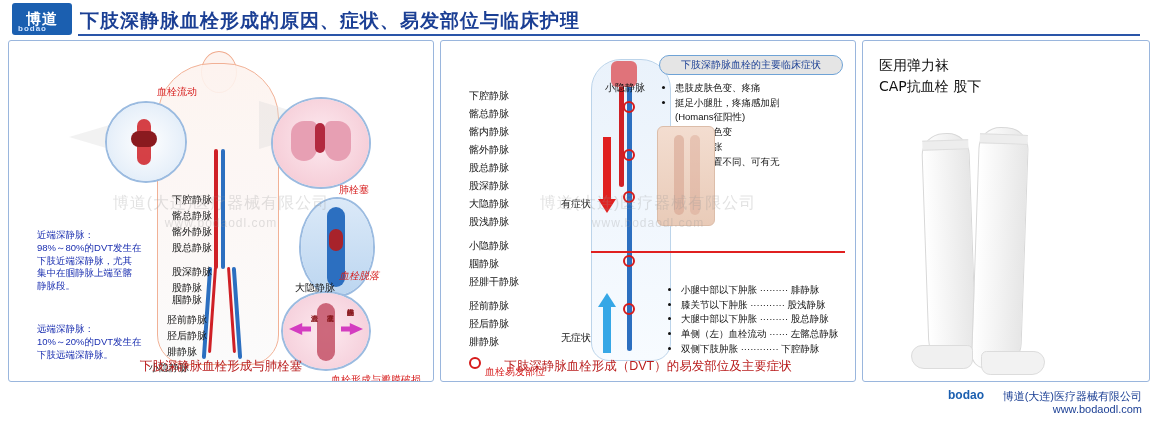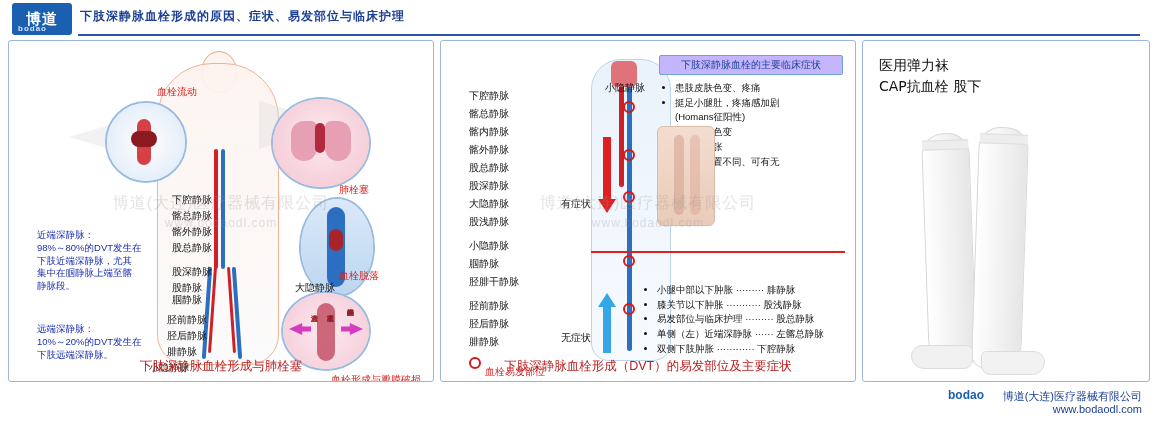--- a/index.html
+++ b/index.html
@@ -18,21 +18,21 @@
   #logo{
     position:absolute;left:12px;top:3px;width:60px;height:32px;
     background:#1b5fb0;border-radius:3px;
     color:#fff;display:flex;align-items:center;justify-content:center;
     font-size:13px;font-weight:bold;letter-spacing:1px;
   }
   #logo .bd-cn{font-size:15px;}
   #logo .bd-en{font-size:8px;position:absolute;bottom:2px;left:6px;color:#cfe3ff;}
   #header-title{
     position:absolute;left:80px;top:8px;
-    font-size:12px;font-weight:bold;color:#1b3f94;
+    font-size:19px;font-weight:bold;color:#1b3f94;
     letter-spacing:1px;white-space:nowrap;
   }
   #header-rule{
     position:absolute;left:78px;top:34px;width:1062px;height:2px;background:#2a55a8;
   }
   
   .panel{
     position:absolute;top:40px;height:340px;
     background:#ffffff;border:1px solid #9ab6dd;border-radius:3px;
     overflow:hidden;
@@ -93,21 +93,21 @@
     background:linear-gradient(180deg,#eaf2fb 0%,#f7fbff 100%);
     border:1px solid #bcd4ea;border-radius:30px 30px 18px 18px;
   }
   .mid-label{
     position:absolute;font-size:10px;color:#111;white-space:nowrap;text-align:right;
   }
   .mid-label-r{
     position:absolute;font-size:10px;color:#111;white-space:nowrap;
   }
   .sym-box{
-    position:absolute;border:1px solid #6fa3d6;background:#c4b5fd;border-radius:2px;
+    position:absolute;border:1px solid #6fa3d6;background:#e5e5e5;border-radius:10px;
     font-size:10px;color:#1b3f94;text-align:center;padding:2px 6px;
   }
   .bullet-list{
     position:absolute;font-size:9.5px;color:#111;line-height:1.55;
   }
   .bullet-list li{margin:0;padding:0;list-style:disc;}
   .bullet-list ul{margin:0;padding-left:12px;}
   .arrow-up,.arrow-down{
     position:absolute;width:0;height:0;border-left:9px solid transparent;
     border-right:9px solid transparent;
@@ -206,21 +206,21 @@
   </div>
   <div class="bubble" style="left:272px;top:250px;width:86px;height:76px;border-radius:50%;">
     <div class="bubble-inner" style="background:radial-gradient(circle at 50% 50%,#fde9ef 0%,#f3c9d6 100%);"></div>
     <div style="position:absolute;left:34px;top:10px;width:18px;height:58px;background:#c0485f;border-radius:9px;opacity:.8;"></div>
     <div style="position:absolute;left:6px;top:30px;width:22px;height:12px;background:#d43cc0;clip-path:polygon(0 50%,60% 0,60% 30%,100% 30%,100% 70%,60% 70%,60% 100%);"></div>
     <div style="position:absolute;left:58px;top:30px;width:22px;height:12px;background:#d43cc0;clip-path:polygon(100% 50%,40% 0,40% 30%,0 30%,0 70%,40% 70%,40% 100%);"></div>
   </div>
 
   <div class="lbl lbl-red" style="left:148px;top:44px;">血栓流动</div>
   <div class="lbl lbl-red" style="left:330px;top:142px;">肺栓塞</div>
-  <div class="lbl lbl-red" style="left:330px;top:228px;">血栓脱落</div>
+  <div class="lbl lbl-red" style="left:330px;top:228px;font-style:italic;">血栓脱落</div>
   <div class="lbl lbl-red" style="left:322px;top:332px;">血栓形成与瓣膜破损</div>
 
   <div class="lbl" style="left:316px;top:268px;font-size:7px;color:#8a1a1f;writing-mode:vertical-rl;">高凝状态</div>
   <div class="lbl" style="left:300px;top:268px;font-size:7px;color:#8a1a1f;writing-mode:vertical-rl;">血流淤滞</div>
   <div class="lbl" style="left:336px;top:262px;font-size:7px;color:#8a1a1f;writing-mode:vertical-rl;">静脉内膜损伤</div>
 
   <div class="lbl" style="left:163px;top:152px;">下腔静脉</div>
   <div class="lbl" style="left:163px;top:168px;">髂总静脉</div>
   <div class="lbl" style="left:163px;top:184px;">髂外静脉</div>
   <div class="lbl" style="left:163px;top:200px;">股总静脉</div>
@@ -298,39 +298,39 @@
       <li>因栓塞位置不同、可有无症状状态</li>
     </ul>
   </div>
   <div class="photo-leg">
     <div class="shin"></div>
     <div class="shin2"></div>
   </div>
 
   <div class="red-divider" style="left:150px;top:210px;width:254px;"></div>
 
-  <div class="bullet-list" style="left:204px;top:242px;width:188px;">
+  <div class="bullet-list" style="left:228px;top:242px;width:188px;">
     <ul>
       <li>
         <span>小腿中部以下肿胀</span>
         <span> ········· </span>
         <span>腓静脉</span>
       </li>
       <li>
         <span>膝关节以下肿胀</span>
         <span> ··········· </span>
         <span>股浅静脉</span>
       </li>
       <li>
-        <span>易发部位与临床护理</span>
+        <span>大腿中部以下肿胀</span>
         <span> ········· </span>
         <span>股总静脉</span>
       </li>
       <li>
-        <span>单侧（左）近端深静脉</span>
+        <span>单侧（左）血栓流动</span>
         <span> ······ </span>
         <span>左髂总静脉</span>
       </li>
       <li>
         <span>双侧下肢肿胀</span>
         <span> ············ </span>
         <span>下腔静脉</span>
       </li>
     </ul>
   </div>

